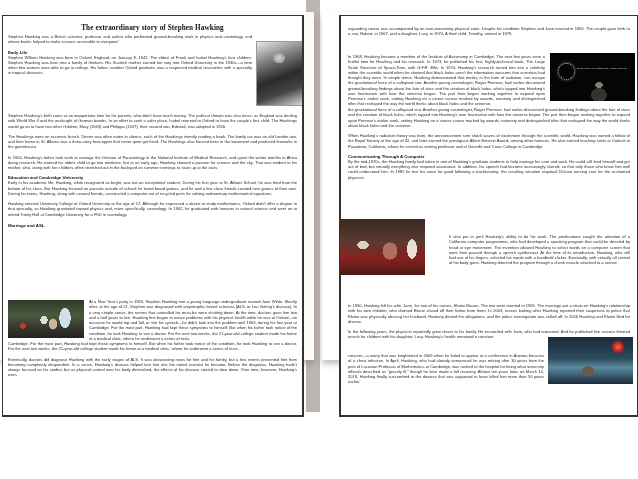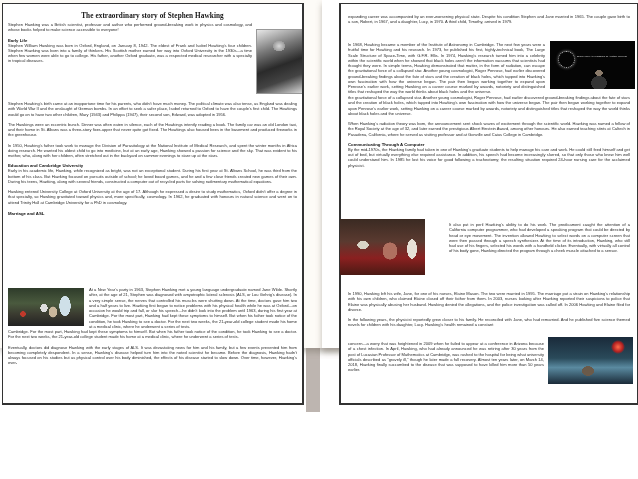--- a/index.html
+++ b/index.html
@@ -6,23 +6,22 @@
   body {
     width:638px; height:479px; overflow:hidden; position:relative;
     background:#ffffff;
     font-family:"Liberation Sans", sans-serif;
   }
   .gutter {
     position:absolute; left:306px; top:0; width:14px; height:412px;
     background:#bdb5b0;
   }
   .sheet {
-    position:absolute; top:0; height:348px; background:#ffffff;
+    position:absolute; top:12px; height:348px; background:#ffffff;
     box-shadow: 0 4px 6px rgba(120,110,100,0.45);
-    padding-left: 47px;
   }
   .sheet.left { left:0; width:314px; background:#fdfbf7; }
   .sheet.right { left:322px; width:316px; }
   .frame {
     position:absolute; border:1px solid #333; border-right:2px solid #333; border-bottom:2px solid #333;
     background:#fff; overflow:hidden;
   }
   .sheet.left .frame { left:2px; top:3px; width:299px; height:399px; }
   .sheet.right .frame { left:17px; top:3px; width:296px; height:399px; border-left:2px solid #333; }
   .title {

